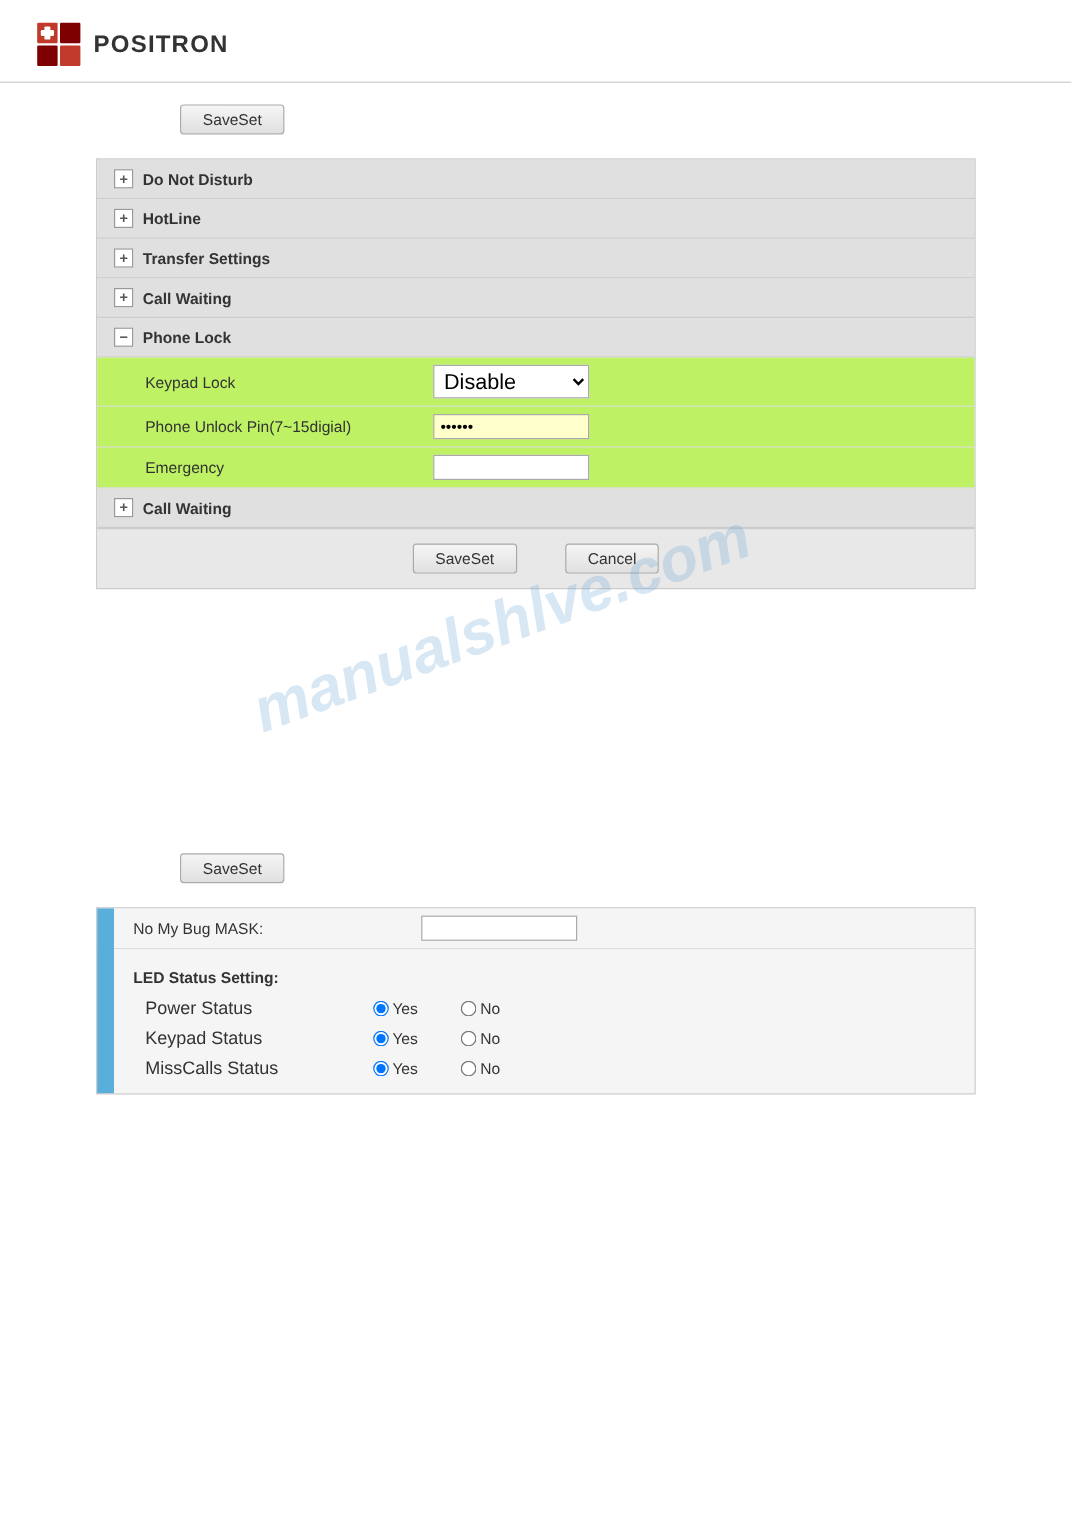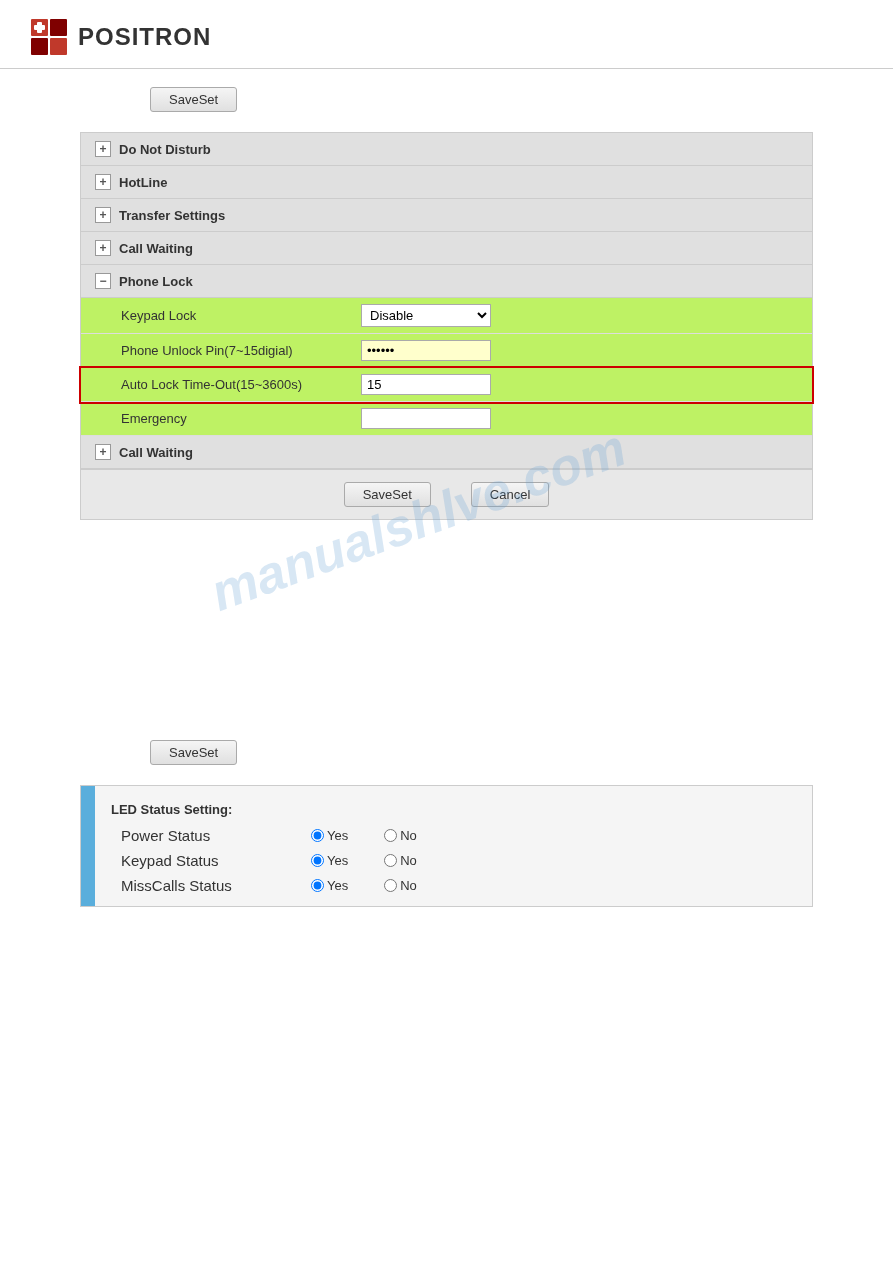--- a/index.html
+++ b/index.html
@@ -20,21 +20,21 @@
       border-bottom: 1px solid #ccc;
       margin-bottom: 18px;
     }
     .logo-icon {
       width: 38px;
       height: 38px;
       margin-right: 10px;
       flex-shrink: 0;
     }
     .logo-text {
-      font-size: 24px;
+      font-size: 20px;
       font-weight: bold;
       color: #333;
       letter-spacing: 1px;
     }
 
     
     .saveset-btn {
       display: inline-block;
       padding: 4px 18px;
       background: linear-gradient(to bottom, #f5f5f5, #e0e0e0);
@@ -115,21 +115,21 @@
       font-size: 13px;
       background: #fff;
     }
     .field-input input.yellow-bg {
       background: #ffffcc;
     }
     .field-input select {
       width: 130px;
       padding: 2px 4px;
       border: 1px solid #aaa;
-      font-size: 13px;
+      font-size: 18px;
       background: #fff;
     }
 
     
     .bottom-buttons {
       display: flex;
       justify-content: center;
       gap: 40px;
       padding: 12px;
       background: #e8e8e8;
@@ -306,26 +306,20 @@
         </div>
       </div>
 
       <div class="field-row">
         <div class="field-label">Phone Unlock Pin(7~15digial)</div>
         <div class="field-input">
           <input type="password" class="yellow-bg" value="123456" style="">
         </div>
       </div>
 
-      <div class="field-row highlighted" style="outline: 2px solid #cc0000;">
-        <div class="field-label">Auto Lock Time-Out(15~3600s)</div>
-        <div class="field-input">
-          <input type="text" value="15" style="">
-        </div>
-      </div>
 
       <div class="field-row">
         <div class="field-label">Emergency</div>
         <div class="field-input">
           <input type="text" value="" style="">
         </div>
       </div>
 
     </div>
 
@@ -343,20 +337,26 @@
 
   <div style="height: 200px;"></div>
 
   <div class="second-saveset">
     <button class="saveset-btn">SaveSet</button>
   </div>
 
   <div class="led-panel">
     <div class="led-panel-blue-bar"></div>
 
+    <div class="led-top-row">
+      <div class="led-top-label">No My Bug MASK:</div>
+      <div class="led-top-input">
+        <input type="text" style="">
+      </div>
+    </div>
 
     <div class="led-content">
       <div class="led-section-title">LED Status Setting:</div>
 
       <div class="led-row">
         <div class="led-row-label">Power Status</div>
         <div class="led-radio-group">
           <label>
             <input type="radio" name="power-status" checked="" style=""> Yes
           </label>

